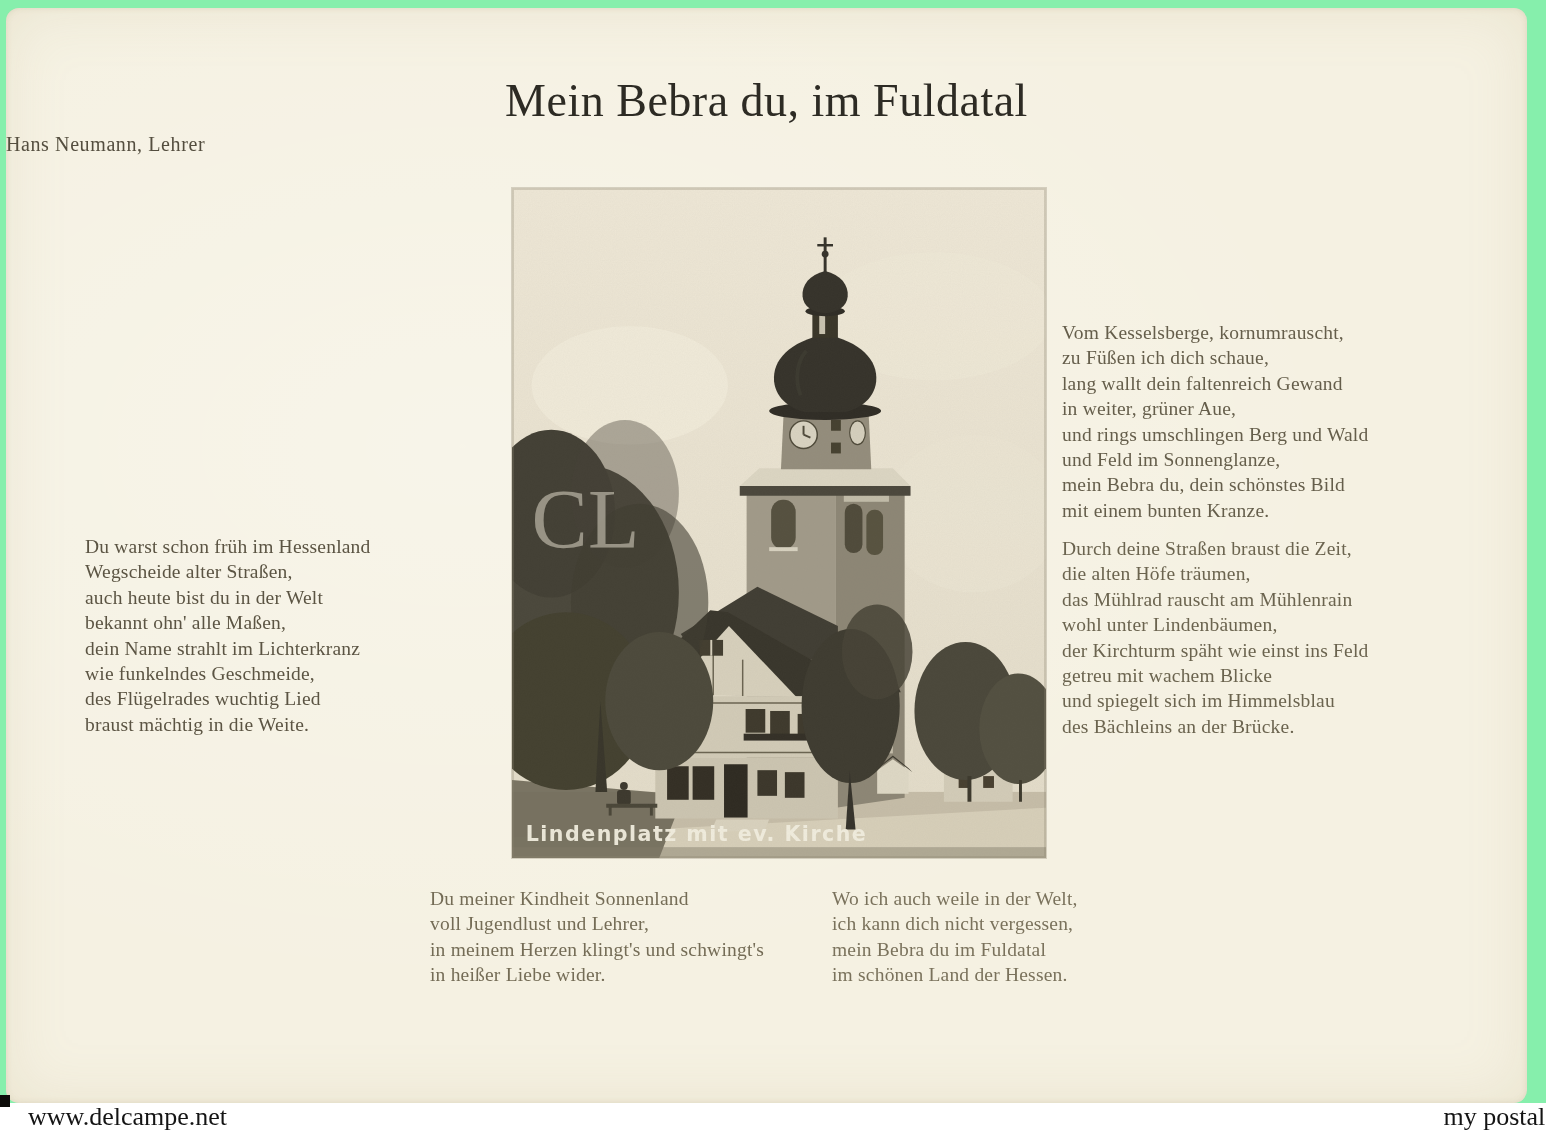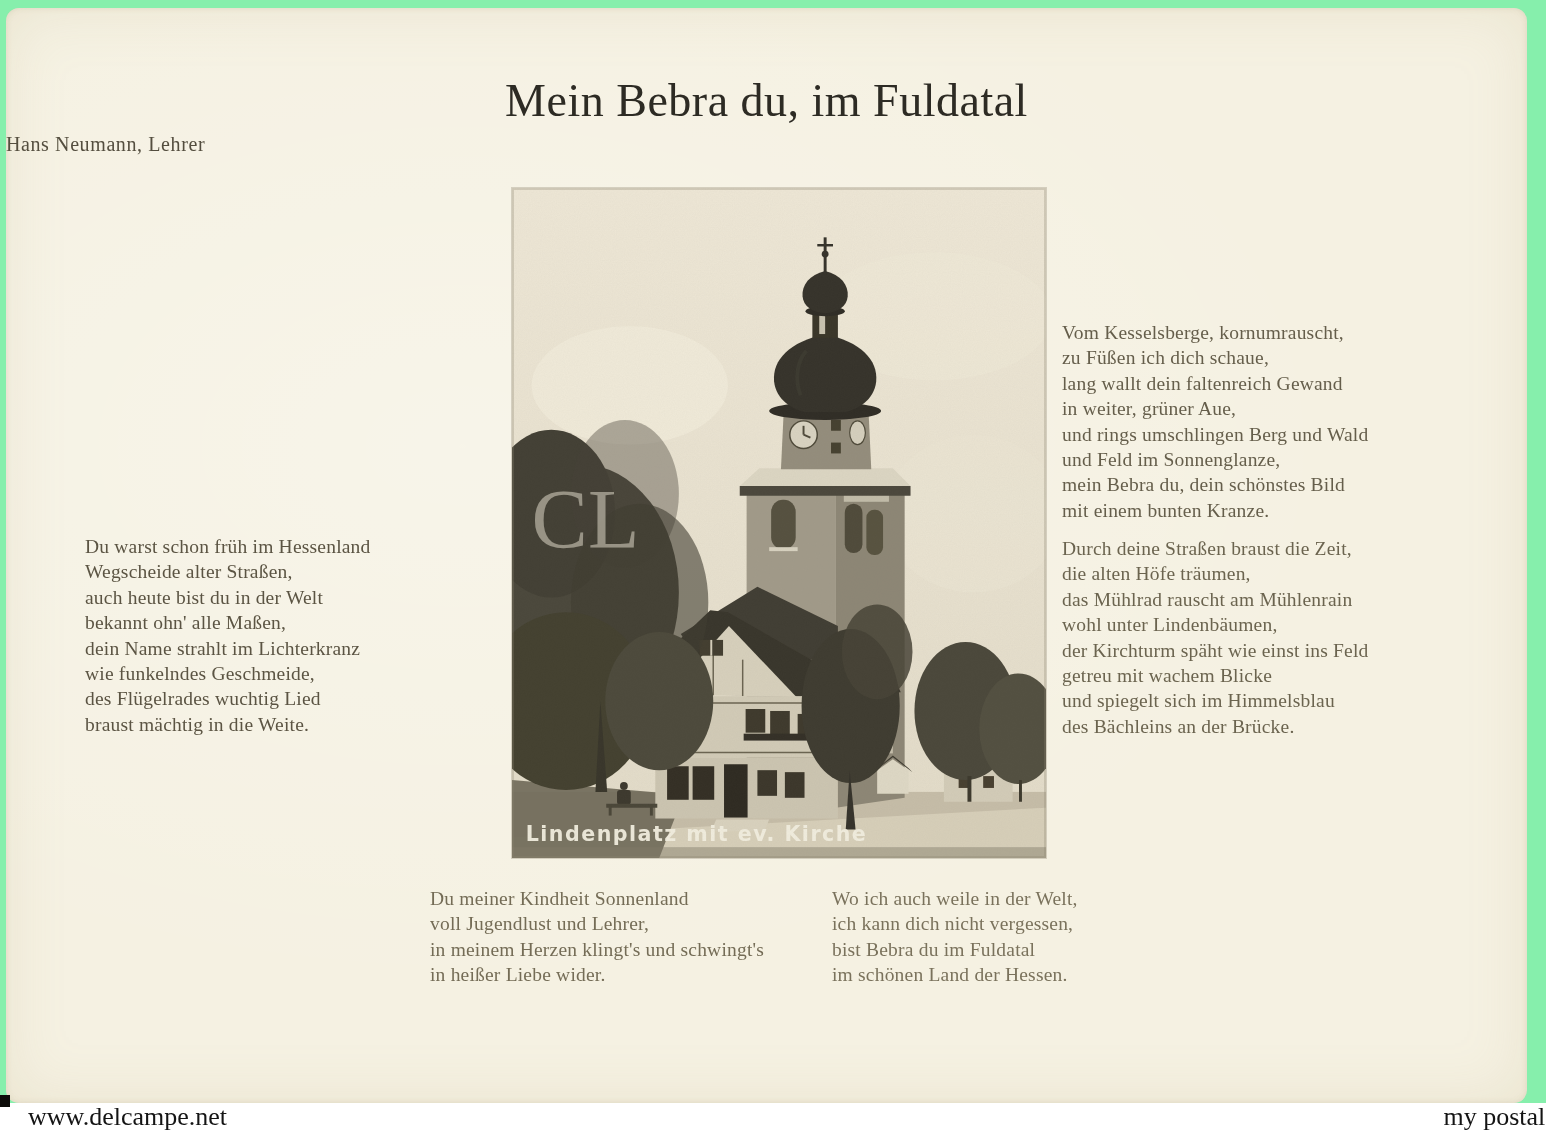--- a/index.html
+++ b/index.html
@@ -73,21 +73,21 @@
 der Kirchturm späht wie einst ins Feld
 getreu mit wachem Blicke
 und spiegelt sich im Himmelsblau
 des Bächleins an der Brücke.</div>
   <div class="stanza s5">Du meiner Kindheit Sonnenland
 voll Jugendlust und Lehrer,
 in meinem Herzen klingt's und schwingt's
 in heißer Liebe wider.</div>
   <div class="stanza s6">Wo ich auch weile in der Welt,
 ich kann dich nicht vergessen,
-bist Bebra du im Fuldatal
+mein Bebra du im Fuldatal
 im schönen Land der Hessen.</div>
 
   <div id="photo">
     <svg viewBox="0 0 544 679" preserveAspectRatio="none">
       <defs>
         <linearGradient id="skyg" x1="0" y1="0" x2="0" y2="1">
           <stop offset="0" stop-color="#eee7d6"></stop>
           <stop offset="0.55" stop-color="#e8e1cf"></stop>
           <stop offset="1" stop-color="#e2dbc8"></stop>
         </linearGradient>

